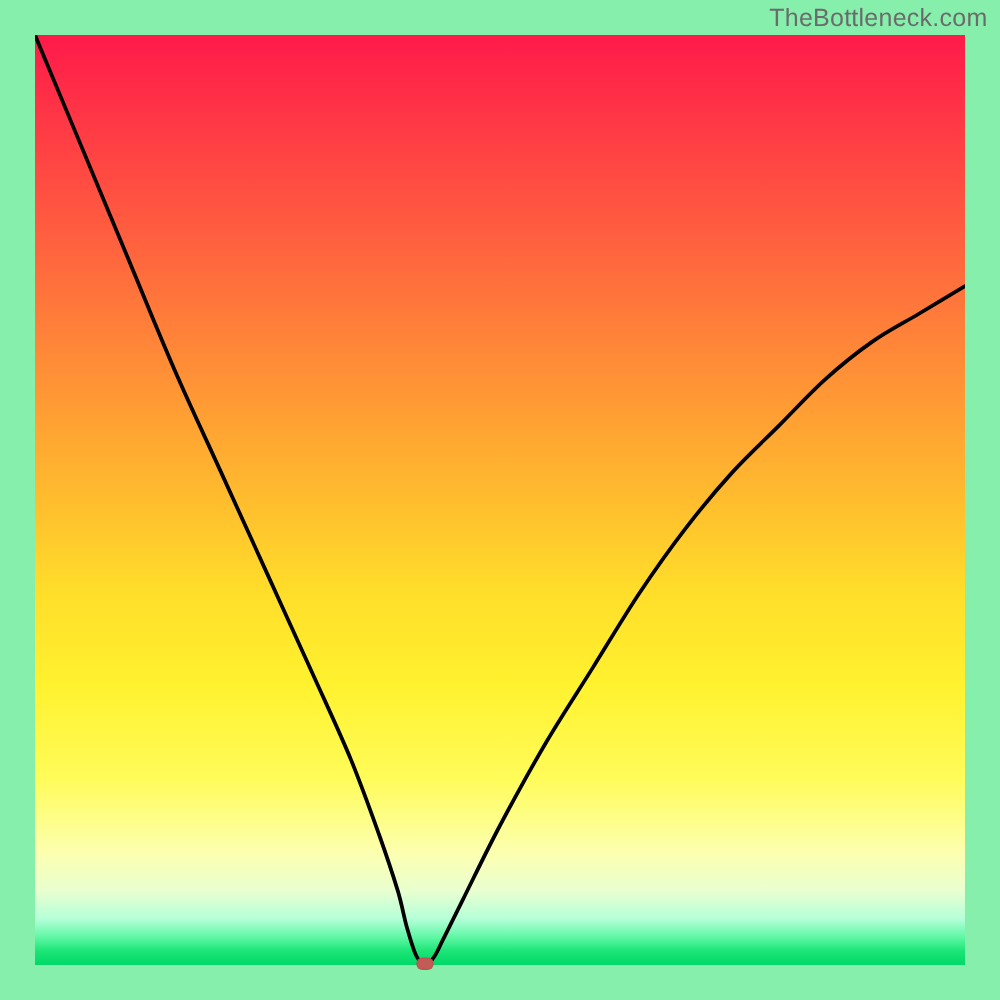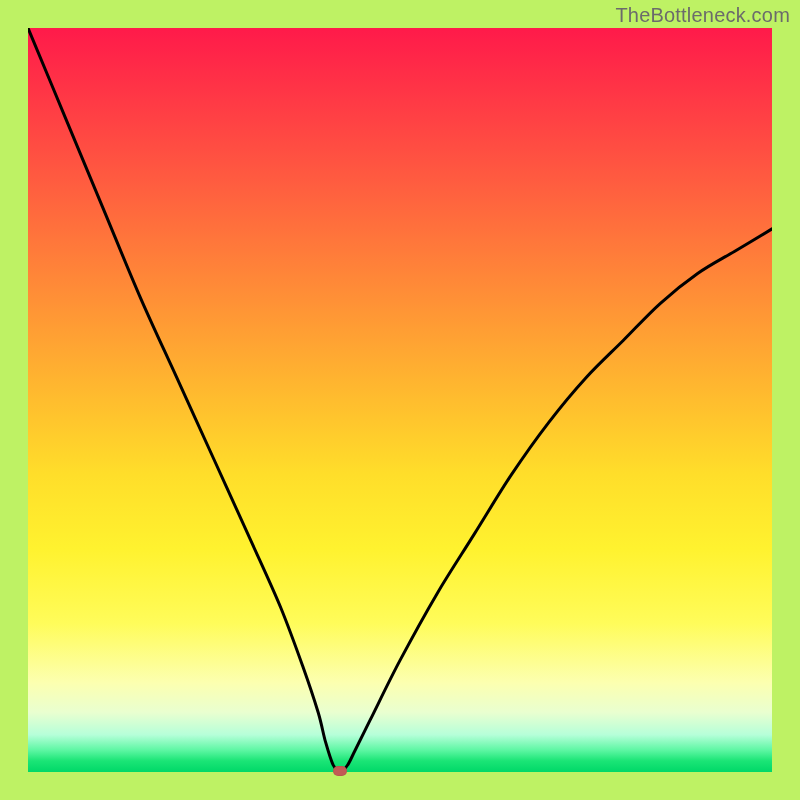--- a/index.html
+++ b/index.html
@@ -10,21 +10,21 @@
     background: #000000;
     overflow: hidden;
     font-family: Arial, Helvetica, sans-serif;
   }
   .frame {
     position: absolute;
     left: 0;
     top: 0;
     width: 800px;
     height: 800px;
-    background: #bef264;
+    background: #86efac;
   }
   .plot-area {
     position: absolute;
     left: 28px;
     top: 28px;
     width: 744px;
     height: 744px;
     
     background: linear-gradient(to bottom,
       #ff1a4a 0%,

